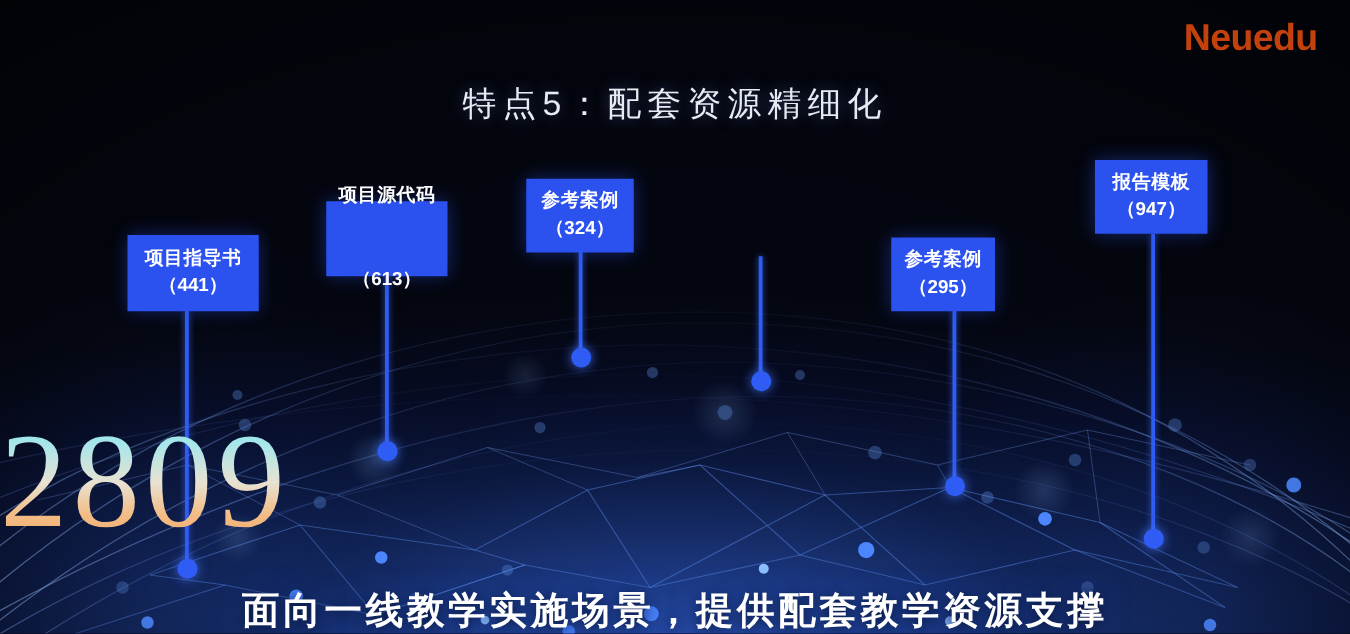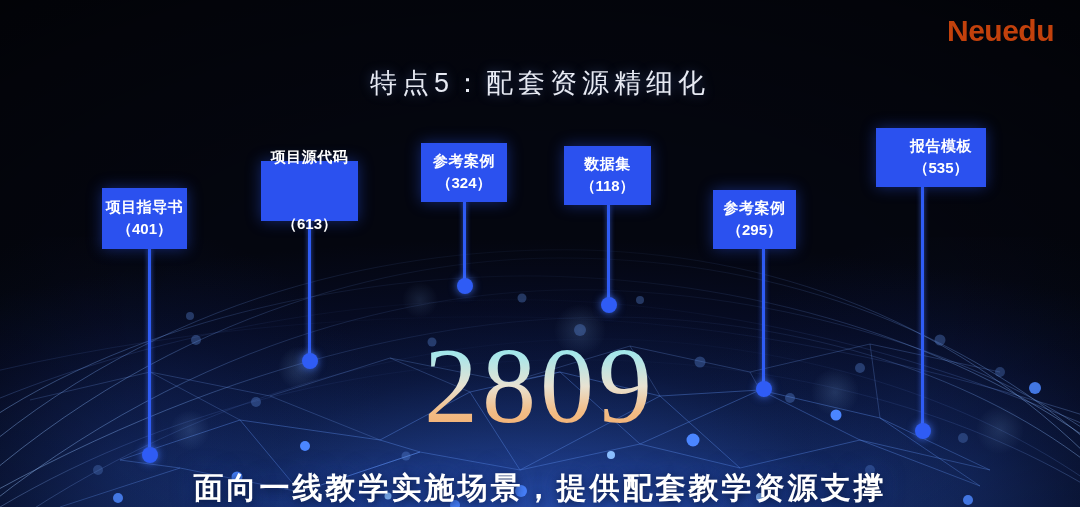--- a/index.html
+++ b/index.html
@@ -128,21 +128,20 @@
     line-height: 1.35;
     margin-top: 3px;
     font-weight: bold;
   }
 
   
   .big-number {
     position: absolute;
     left: 0; right: 0;
     top: 332px;
-    text-align: center;
     font-family: "Liberation Serif", "DejaVu Serif", serif;
     font-size: 108px;
     line-height: 1;
     letter-spacing: 4px;
     font-weight: 400;
     z-index: 30;
     background: linear-gradient(180deg, #7fe9e4 0%, #a9e6ea 22%, #e8e2d2 50%, #f3bc85 74%, #f0a86a 100%);
     -webkit-background-clip: text;
     background-clip: text;
     color: transparent;
@@ -296,46 +295,42 @@
   <div class="connector" style="left:607px; top:205px; height:101px;">
     <span class="node-dot"></span>
   </div>
   <div class="connector" style="left:762px; top:248px; height:142px;">
     <span class="node-dot"></span>
   </div>
   <div class="connector" style="left:921px; top:187px; height:245px;">
     <span class="node-dot"></span>
   </div>
 
-  <div class="card" style="left:102px; top:188px; width:85px; height:61px;">
+  <div class="card" style="left:102px; top:188px; width:105px; height:61px;">
     <span class="card-label">项目指导书</span>
-    <span class="card-count">（401）</span>
+    <span class="card-count">（441）</span>
   </div>
 
   <div class="card" style="left:261px; top:161px; width:97px; height:60px;gap:44px;">
     <span class="card-label">项目源代码</span>
     <span class="card-count">（613）</span>
   </div>
 
   <div class="card" style="left:421px; top:143px; width:86px; height:59px;">
     <span class="card-label">参考案例</span>
     <span class="card-count">（324）</span>
   </div>
 
-  <div class="card" style="left:564px; top:146px; width:87px; height:59px;">
-    <span class="card-label">数据集</span>
-    <span class="card-count">（118）</span>
-  </div>
 
   <div class="card" style="left:713px; top:190px; width:83px; height:59px;">
     <span class="card-label">参考案例</span>
     <span class="card-count">（295）</span>
   </div>
 
-  <div class="card" style="left:876px; top:128px; width:90px; height:59px;padding-left:20px;">
+  <div class="card" style="left:876px; top:128px; width:90px; height:59px;">
     <span class="card-label">报告模板</span>
-    <span class="card-count">（535）</span>
+    <span class="card-count">（947）</span>
   </div>
 
   <div class="big-number">2809</div>
   <div class="caption">面向一线教学实施场景，提供配套教学资源支撑</div>
 
 </div>
 
 </body></html>

